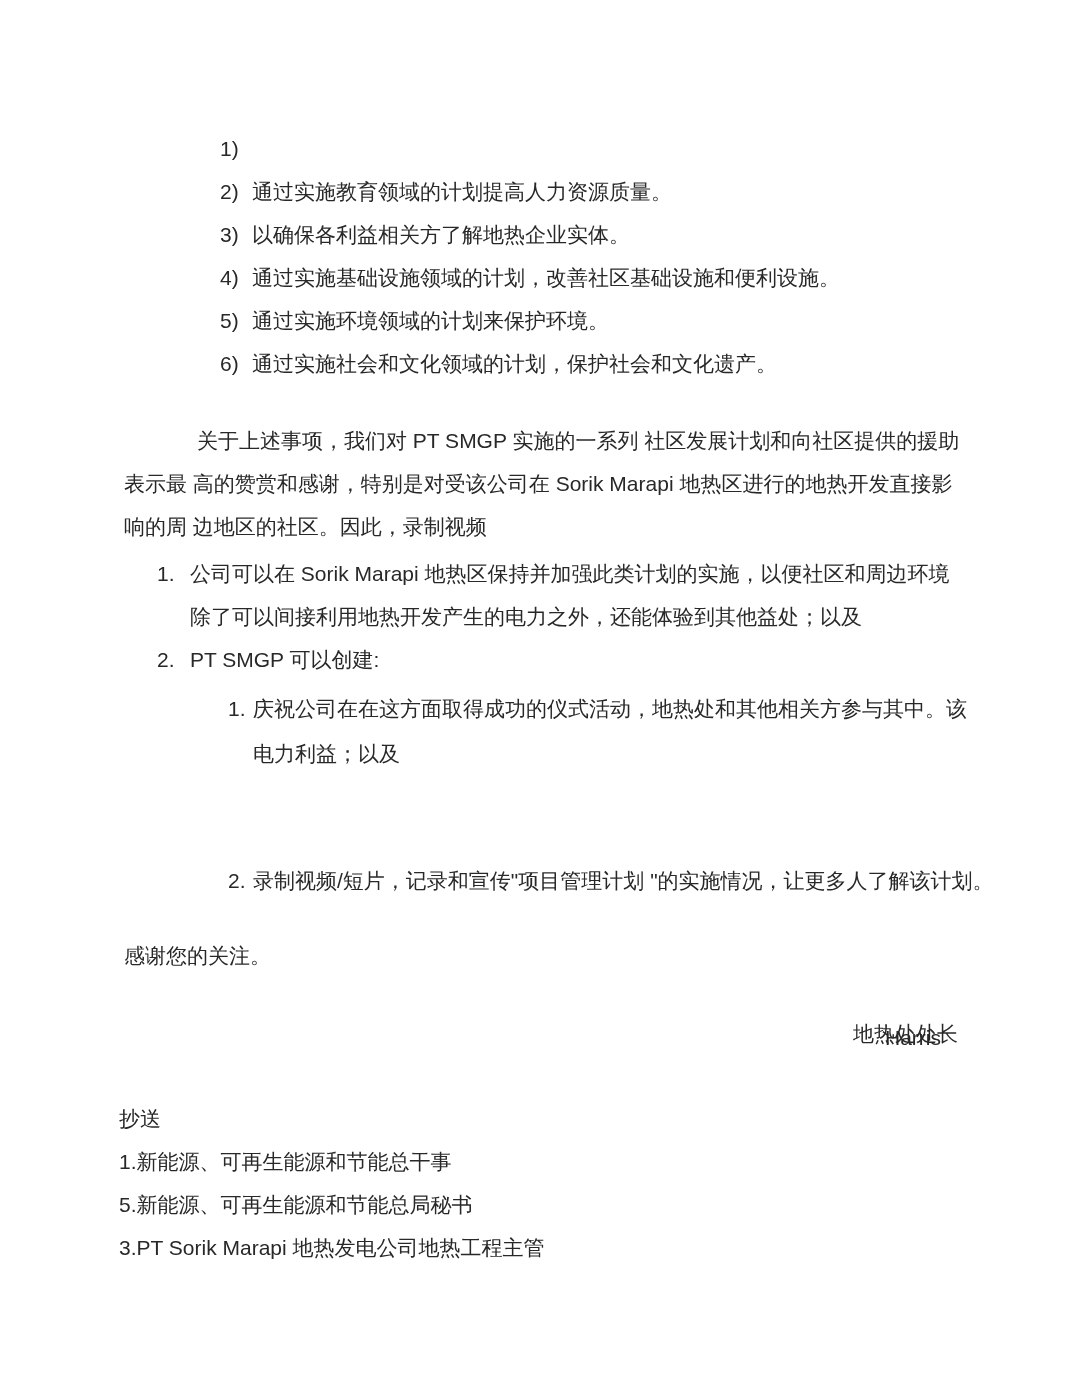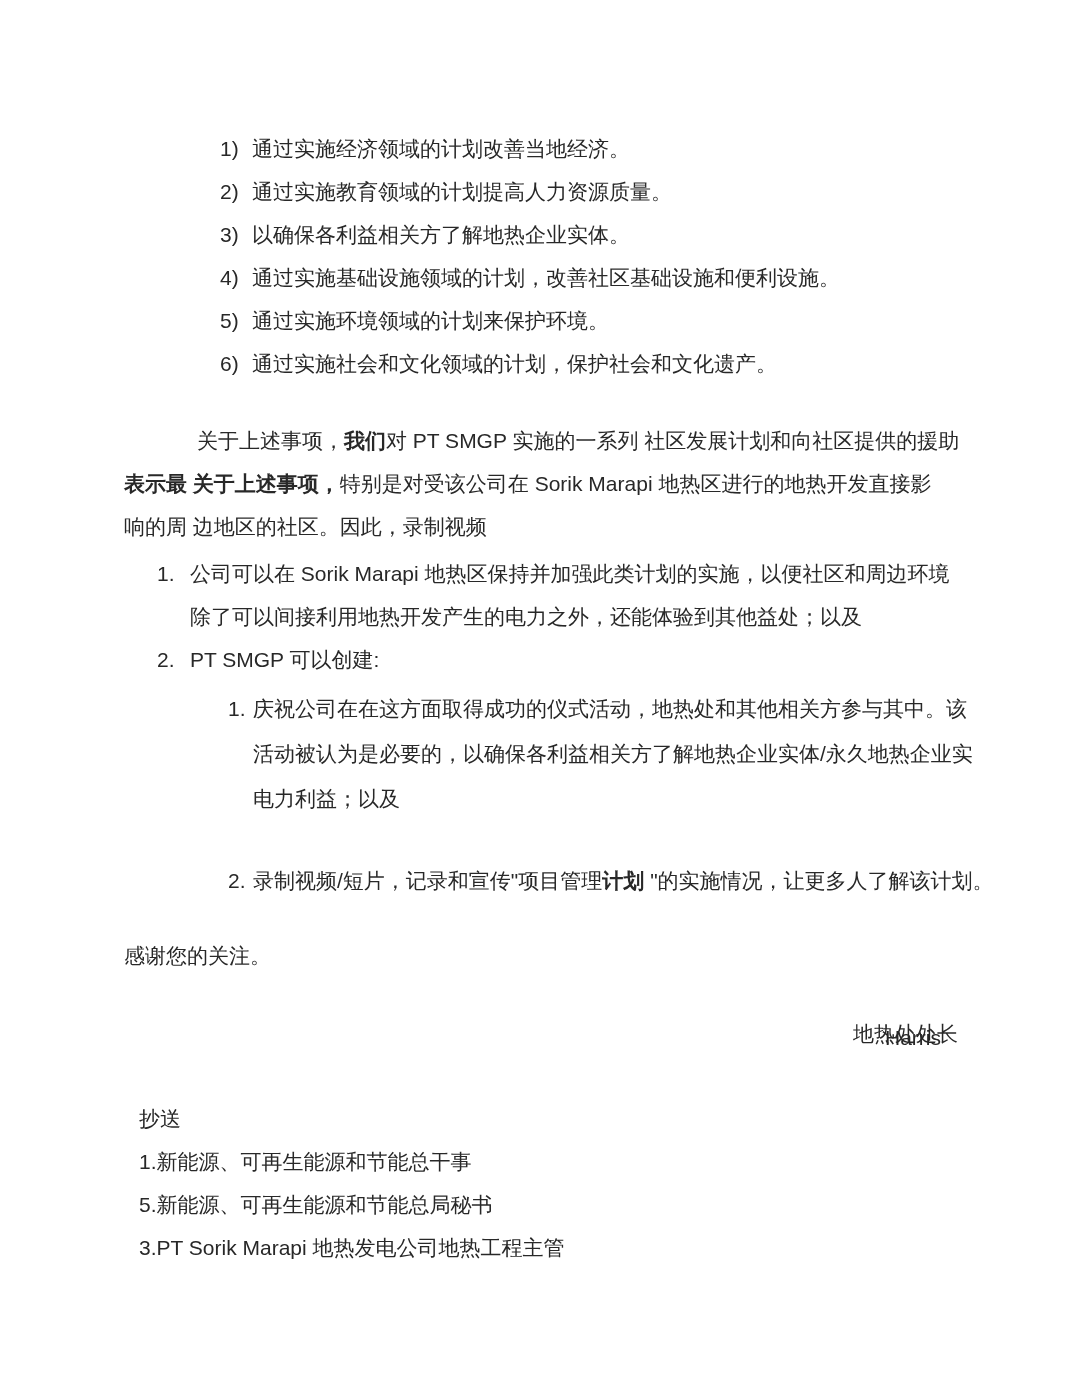--- a/index.html
+++ b/index.html
@@ -7,21 +7,21 @@
     position:relative;
     width:1080px;
     height:1397px;
     background:#ffffff;
     font-family:"Liberation Sans", sans-serif;
     font-size:21px;
     line-height:43px;
     color:#282828;
     overflow:hidden;
   }
-  .b{font-weight:700;}
+  .b{font-weight:400;}
   .line{white-space:nowrap;}
 
   
   .goals{position:absolute;top:127px;left:220px;}
   .goal-item{display:flex;}
   .goal-item .marker{width:32px;flex:none;}
 
   
   .paragraph{position:absolute;top:419px;left:124px;}
   .paragraph .first{padding-left:73px;}
@@ -36,31 +36,30 @@
   .subreq1{top:686px;}
   .subreq2{top:858px;}
   .subreq .sub-item{display:flex;}
   .subreq .marker{width:25px;flex:none;}
 
   .closing{position:absolute;top:934px;left:124px;}
 
   .sig-title{position:absolute;top:1012px;right:122px;text-align:right;}
   .sig-name{position:absolute;top:1016px;right:139px;text-align:right;}
 
-  .cc{position:absolute;top:1097px;left:139px;}
+  .cc{position:absolute;top:1097px;left:119px;}
 </style>
 </head>
 <body>
 
 <div class="page">
 
   <div class="goals">
     <div class="goal-item line">
         <span class="marker">1)</span>
-        <span>通过实施经济领域的计划改善当地经济。</span>
       </div>
     <div class="goal-item line">
         <span class="marker">2)</span>
         <span>通过实施教育领域的计划提高人力资源质量。</span>
       </div>
     <div class="goal-item line">
         <span class="marker">3)</span>
         <span>以确保各利益相关方了解地热企业实体。</span>
       </div>
     <div class="goal-item line">
@@ -72,21 +71,21 @@
         <span>通过实施环境领域的计划来保护环境。</span>
       </div>
     <div class="goal-item line">
         <span class="marker">6)</span>
         <span>通过实施社会和文化领域的计划，保护社会和文化遗产。</span>
       </div>
   </div>
 
   <div class="paragraph">
     <div class="line first"><span>关于上述事项，</span><span class="b">我们</span><span>对 PT SMGP 实施的一系列 社区发展计划和向社区提供的援助</span></div>
-    <div class="line"><span class="b">表示最 关于上述事项，</span><span>特别是对受该公司在 Sorik Marapi 地热区进行的地热开发直接影</span></div>
+    <div class="line"><span class="b">表示最 高的赞赏和感谢，</span><span>特别是对受该公司在 Sorik Marapi 地热区进行的地热开发直接影</span></div>
     <div class="line"><span>响的周 边地区的社区。因此，录制视频</span></div>
   </div>
 
   <div class="requests">
     <div class="req-item">
       <span class="marker">1.</span>
       <span>
         <span class="line" style="display:block">公司可以在 Sorik Marapi 地热区保持并加强此类计划的实施，以便社区和周边环境</span>
         <span class="line" style="display:block">除了可以间接利用地热开发产生的电力之外，还能体验到其他益处；以及</span>
       </span>
@@ -95,21 +94,20 @@
       <span class="marker">2.</span>
       <span>PT SMGP 可以创建:</span>
     </div>
   </div>
 
   <div class="subreq subreq1">
     <div class="sub-item">
       <span class="marker">1.</span>
       <span>
         <span class="line" style="display:block">庆祝公司在在这方面取得成功的仪式活动，地热处和其他相关方参与其中。该</span>
-        <span class="line" style="display:block">活动被认为是必要的，以确保各利益相关方了解地热企业实体/永久地热企业实</span>
         <span class="line" style="display:block">电力利益；以及</span>
       </span>
     </div>
   </div>
 
   <div class="subreq subreq2">
     <div class="sub-item line">
       <span class="marker">2.</span>
       <span><span>录制视频/短片，记录和宣传"项目管理</span><span class="b">计划</span><span> "的实施情况，让更多人了解该计划。</span></span>
     </div>

